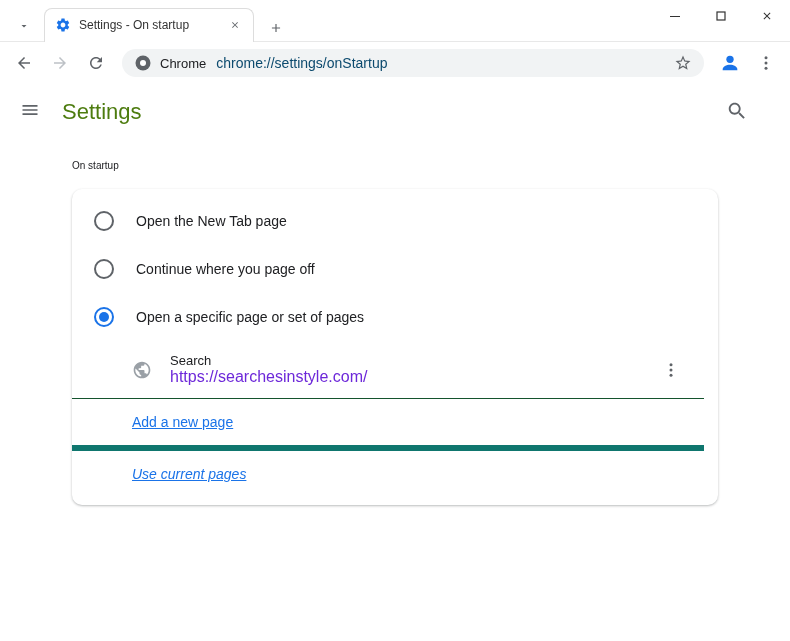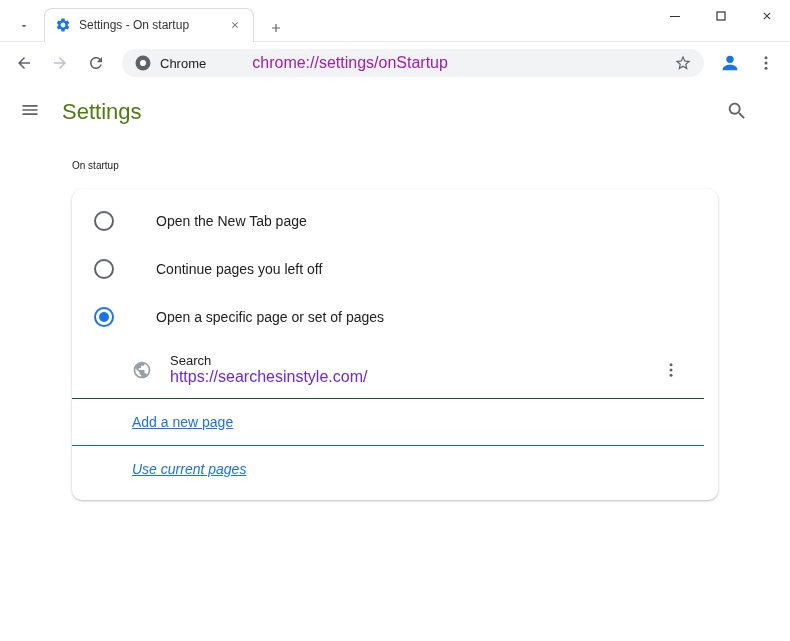--- a/index.html
+++ b/index.html
@@ -15,48 +15,48 @@
     .new-tab { width: 28px; height: 28px; display: flex; align-items: center; justify-content: center; margin-left: 8px; margin-top: 8px; color: #5f6368; }
     .window-controls { margin-left: auto; display: flex; height: 42px; }
     .window-btn { width: 46px; height: 32px; display: flex; align-items: center; justify-content: center; color: #333; }
     
     .toolbar { height: 42px; display: flex; align-items: center; padding: 0 8px; gap: 4px; }
     .nav-btn { width: 32px; height: 32px; display: flex; align-items: center; justify-content: center; border-radius: 50%; color: #5f6368; }
     .nav-btn.disabled { color: #bdc1c6; }
     .omnibox { flex: 1; height: 28px; background: #f1f3f4; border-radius: 16px; display: flex; align-items: center; padding: 0 12px; margin: 0 6px; }
     .omnibox-icon { width: 18px; height: 18px; margin-right: 8px; }
     .omnibox-chip { font-size: 13px; color: #202124; margin-right: 10px; font-weight: 500; }
-    .omnibox-url { font-size: 16px; color: #a21caf; flex: 1; margin-left: 36px; }
+    .omnibox-url { font-size: 14px; color: #0c4a6e; flex: 1; }
     .omnibox-star { color: #5f6368; }
     .toolbar-icon { width: 32px; height: 32px; display: flex; align-items: center; justify-content: center; color: #5f6368; }
     
     .content { height: 557px; background: #fff; }
     .settings-header { height: 56px; display: flex; align-items: center; padding: 0 20px; }
     .hamburger { width: 24px; height: 24px; margin-right: 18px; color: #5f6368; }
     .settings-title { font-size: 22px; color: #4d7c0f; font-weight: 400; flex: 1; }
     .search-btn { width: 24px; height: 24px; color: #5f6368; margin-right: 20px; }
     
     .page-body { padding: 20px 72px; }
     .section-title { font-size: 10px; color: #202124; margin-bottom: 18px; font-weight: 400; }
     .card { background: #fff; border-radius: 10px; box-shadow: 0 1px 3px rgba(60,64,67,.15), 0 1px 2px rgba(60,64,67,.22); padding: 8px 0; }
     
-    .radio-row { display: flex; align-items: center; padding: 14px 22px; gap: 20px; }
+    .radio-row { display: flex; align-items: center; padding: 14px 22px; }
     .radio { width: 20px; height: 20px; border: 2px solid #5f6368; border-radius: 50%; margin-right: 22px; flex-shrink: 0; display: flex; align-items: center; justify-content: center; }
     .radio.selected { border-color: #1a73e8; }
     .radio.selected::after { content: ''; width: 10px; height: 10px; background: #1a73e8; border-radius: 50%; }
     .radio-label { font-size: 14px; color: #202124; }
     
     .page-entry { display: flex; align-items: center; padding: 12px 22px 12px 60px; border-bottom: 1px solid #14532d; margin: 0 14px 0 0; }
     .globe-icon { width: 20px; height: 20px; margin-right: 18px; color: #9aa0a6; flex-shrink: 0; }
     .page-info { flex: 1; }
     .page-name { font-size: 13px; color: #202124; }
     .page-url { font-size: 16px; color: #6d28d9; }
     .page-more { width: 20px; color: #5f6368; }
     
-    .link-row { padding: 14px 22px 14px 60px; border-bottom: 1px solid #0f766e; margin: 0 14px 0 0; }
+    .link-row { padding: 14px 22px 14px 60px; border-bottom: 6px solid #0f766e; margin: 0 14px 0 0; }
     .link-row:last-child { border-bottom: none; font-style: italic; }
     .link-text { font-size: 14px; color: #1a73e8; text-decoration: underline; }
     
     svg { display: block; }
   </style>
 </head>
 <body>
 
 <div class="titlebar">
   <div class="tab-strip">
@@ -161,21 +161,21 @@
   <div class="page-body">
     <div class="section-title">On startup</div>
 
     <div class="card">
       <div class="radio-row">
         <div class="radio"></div>
         <div class="radio-label">Open the New Tab page</div>
       </div>
       <div class="radio-row">
         <div class="radio"></div>
-        <div class="radio-label">Continue pages you left off</div>
+        <div class="radio-label">Continue where you page off</div>
       </div>
       <div class="radio-row">
         <div class="radio selected"></div>
         <div class="radio-label">Open a specific page or set of pages</div>
       </div>
 
       <div class="page-entry">
         <svg class="globe-icon" viewBox="0 0 24 24">
             <path fill="#9aa0a6" d="M12 2C6.48 2 2 6.48 2 12s4.48 10 10 10 10-4.48 10-10S17.52 2 12 2zm-1 17.93c-3.95-.49-7-3.85-7-7.93 0-.62.08-1.21.21-1.79L9 15v1c0 1.1.9 2 2 2v1.93zm6.9-2.54c-.26-.81-1-1.39-1.9-1.39h-1v-3c0-.55-.45-1-1-1H8v-2h2c.55 0 1-.45 1-1V7h2c1.1 0 2-.9 2-2v-.41c2.93 1.19 5 4.06 5 7.41 0 2.08-.8 3.97-2.1 5.39z"></path>
           </svg>

